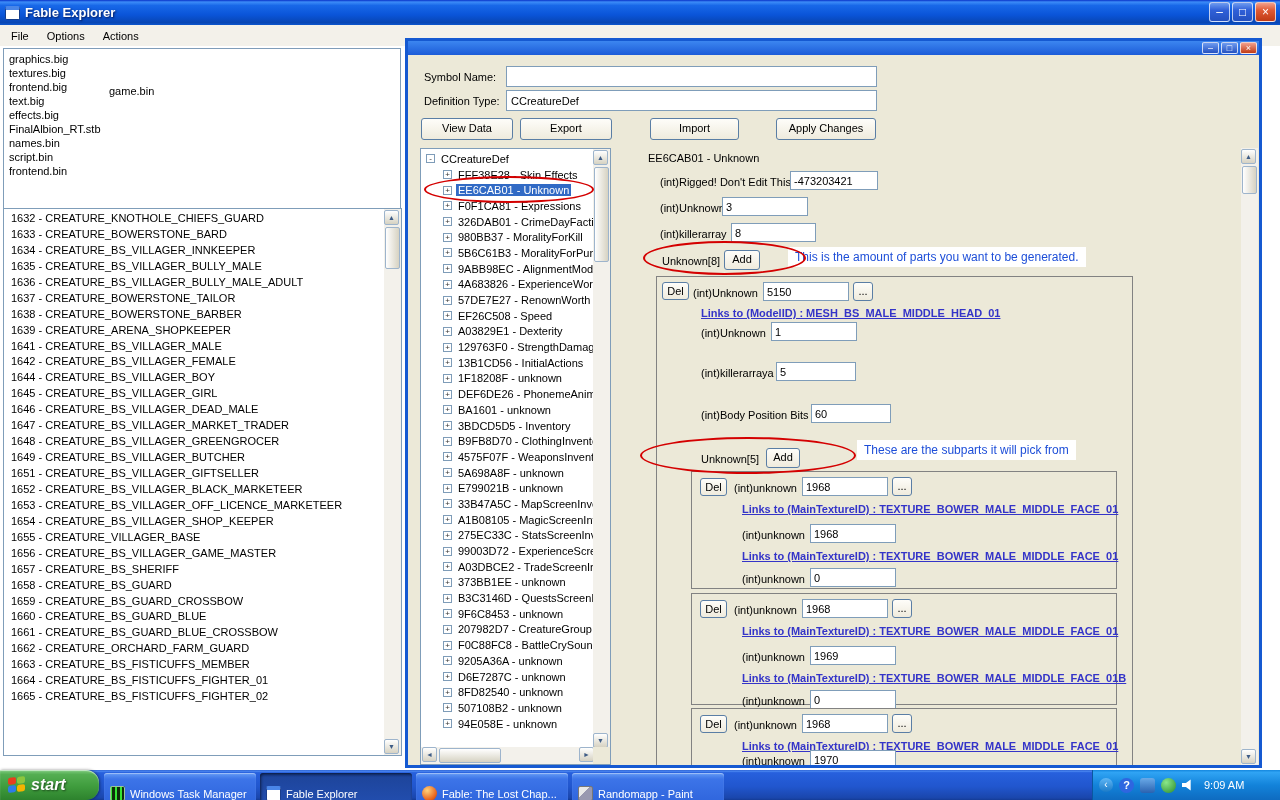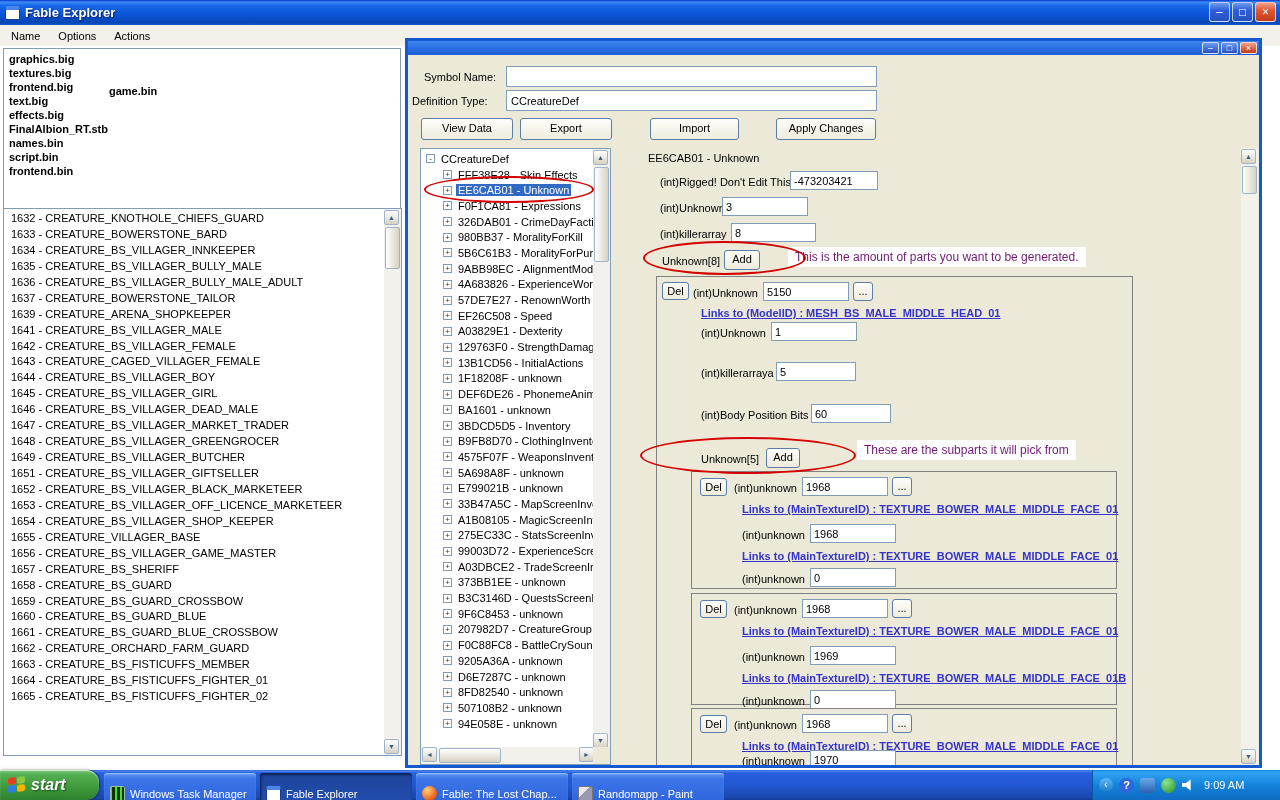--- a/index.html
+++ b/index.html
@@ -17,21 +17,21 @@
 .wbtn{width:21px;height:20px;border:1px solid rgba(255,255,255,.7);border-radius:3px;color:#fff;font-size:12px;line-height:18px;text-align:center;background:linear-gradient(180deg,#6E9BF0 0%,#3060D8 40%,#2450C0 100%);}
 .wbtn.close{background:linear-gradient(180deg,#F2A08C 0%,#E05A34 40%,#C03A14 100%);}
 
 
 .menubar{position:absolute;left:0;top:25px;width:100%;height:21px;background:#F3F1EA;display:flex;align-items:center;padding-left:2px;z-index:5;}
 .menu-item{padding:2px 9px;}
 
 .main-client{position:absolute;left:0;top:46px;width:1280px;height:724px;background:#fff;}
 
 
-.filelist{position:absolute;left:3px;top:48px;width:398px;height:165px;background:#fff;border:1px solid #7F9DB9;overflow:hidden;z-index:6;font-weight:bold;}
+.filelist{position:absolute;left:3px;top:48px;width:398px;height:165px;background:#fff;border:1px solid #7F9DB9;overflow:hidden;z-index:6;}
 .flcol{position:absolute;top:3px;}
 .flcol1{left:5px;}
 .flcol2{left:105px;margin-top:32px;}
 .file-item{height:14px;line-height:14px;white-space:nowrap;}
 
 .creaturelist{position:absolute;left:3px;top:208px;width:399px;height:548px;background:#fff;border:1px solid #7F9DB9;z-index:6;}
 .clist-items{position:absolute;left:0;top:2px;right:18px;bottom:2px;overflow:hidden;}
 .crow{height:15.95px;line-height:15.95px;white-space:nowrap;padding-left:5px;}
 .ctext{padding:0 2px;}
 .csel{background:#DAD5C4;}
@@ -45,21 +45,21 @@
 
 
 .child{position:absolute;left:405px;top:38px;width:857px;height:730px;background:#ECE9D8;border:3px solid #1559D1;z-index:10;}
 .child-tb{position:absolute;left:0;top:0;width:100%;height:14px;background:linear-gradient(180deg,#3C86F0,#1C5CD8);display:flex;justify-content:flex-end;align-items:center;gap:2px;padding-right:2px;}
 .cbtn{width:17px;height:12px;border:1px solid rgba(255,255,255,.75);border-radius:2px;color:#fff;font-size:9px;line-height:10px;text-align:center;background:linear-gradient(180deg,#6E9BF0,#2450C0);}
 .cbtn.close{background:linear-gradient(180deg,#F2A08C,#C03A14);}
 .child-client{position:absolute;left:0;top:14px;right:0;bottom:0;background:#ECE9D8;overflow:hidden;}
 
 .flab{position:absolute;white-space:nowrap;}
 .lab-symbol{left:16px;top:16px;}
-.lab-def{left:4px;top:40px;}
+.lab-def{left:16px;top:40px;}
 .tinput{position:absolute;height:21px;border:1px solid #7F9DB9;background:#fff;padding:1px 4px;font:11px "Liberation Sans",sans-serif;}
 .in-symbol{left:98px;top:11px;width:371px;}
 .in-def{left:98px;top:35px;width:371px;}
 
 .btn{position:absolute;background:linear-gradient(180deg,#FEFDF9,#EFEBDD);border:1px solid #5A7EA5;border-radius:3px;font-size:11px;text-align:center;line-height:19px;}
 .b-view{left:13px;top:63px;width:92px;height:22px;}
 .b-export{left:112px;top:63px;width:92px;height:22px;}
 .b-import{left:242px;top:63px;width:89px;height:22px;}
 .b-apply{left:368px;top:63px;width:100px;height:22px;}
 
@@ -72,21 +72,21 @@
 .tlabel{padding:0 2px;overflow:hidden;}
 .tsel{background:#316AC5;color:#fff;}
 
 
 .detail{position:absolute;left:210px;top:93px;width:622px;height:617px;overflow:hidden;}
 .dlab{position:absolute;white-space:nowrap;}
 .dinput{position:absolute;height:19px;border:1px solid #7F9DB9;background:#fff;padding:1px 3px;font:11px "Liberation Sans",sans-serif;}
 .dlink{position:absolute;color:#3434C8;font-weight:bold;text-decoration:underline;white-space:nowrap;}
 .sbutton{position:absolute;background:linear-gradient(180deg,#FEFDF9,#EFEBDD);border:1px solid #5A7EA5;border-radius:3px;font-size:11px;text-align:center;line-height:17px;}
 .grp{position:absolute;border:1px solid #828282;}
-.note{position:absolute;background:#fff;color:#701a75;font-size:12px;padding:3px 7px;white-space:nowrap;}
+.note{position:absolute;background:#fff;color:#1d4ed8;font-size:12px;padding:3px 7px;white-space:nowrap;}
 
 .d-header{left:30px;top:4px;}
 .l-rigged{left:42px;top:28px;} .i-rigged{left:172px;top:23px;width:88px;}
 .l-unk{left:42px;top:54px;}    .i-unk{left:104px;top:49px;width:86px;}
 .l-killer{left:42px;top:80px;} .i-killer{left:113px;top:75px;width:85px;}
 .l-parts{left:44px;top:107px;} .b-parts-add{left:106px;top:102px;width:36px;height:20px;}
 .note1{left:170px;top:99px;}
 .outer-grp{left:38px;top:128px;width:477px;height:640px;}
 
 .og-del{left:5px;top:5px;width:27px;height:18px;}
@@ -157,21 +157,21 @@
     <div class="app-icon"></div>
     <div class="title-text">Fable Explorer</div>
     <div class="win-btns">
       <div class="wbtn">–</div>
       <div class="wbtn">□</div>
       <div class="wbtn close">×</div>
     </div>
   </div>
 
   <div class="menubar">
-      <div class="menu-item">Name</div>
+      <div class="menu-item">File</div>
       <div class="menu-item">Options</div>
       <div class="menu-item">Actions</div>
     </div>
 
   <div class="main-client"></div>
 
   <div class="filelist">
     <div class="flcol flcol1">
         <div class="file-item">graphics.big</div>
         <div class="file-item">textures.big</div>
@@ -189,24 +189,24 @@
   </div>
 
   <div class="creaturelist">
     <div class="clist-items">
         <div class="crow"><span class="ctext">1632 - CREATURE_KNOTHOLE_CHIEFS_GUARD</span></div>
         <div class="crow"><span class="ctext">1633 - CREATURE_BOWERSTONE_BARD</span></div>
         <div class="crow"><span class="ctext">1634 - CREATURE_BS_VILLAGER_INNKEEPER</span></div>
         <div class="crow"><span class="ctext">1635 - CREATURE_BS_VILLAGER_BULLY_MALE</span></div>
         <div class="crow"><span class="ctext">1636 - CREATURE_BS_VILLAGER_BULLY_MALE_ADULT</span></div>
         <div class="crow"><span class="ctext">1637 - CREATURE_BOWERSTONE_TAILOR</span></div>
+        <div class="crow"><span class="ctext">1638 - CREATURE_BOWERSTONE_BARBER</span></div>
         <div class="crow"><span class="ctext">1639 - CREATURE_ARENA_SHOPKEEPER</span></div>
         <div class="crow"><span class="ctext">1641 - CREATURE_BS_VILLAGER_MALE</span></div>
         <div class="crow"><span class="ctext">1642 - CREATURE_BS_VILLAGER_FEMALE</span></div>
-        <div class="crow"><span class="ctext">1643 - CREATURE_CAGED_VILLAGER_FEMALE</span></div>
         <div class="crow"><span class="ctext">1644 - CREATURE_BS_VILLAGER_BOY</span></div>
         <div class="crow"><span class="ctext">1645 - CREATURE_BS_VILLAGER_GIRL</span></div>
         <div class="crow"><span class="ctext">1646 - CREATURE_BS_VILLAGER_DEAD_MALE</span></div>
         <div class="crow"><span class="ctext">1647 - CREATURE_BS_VILLAGER_MARKET_TRADER</span></div>
         <div class="crow"><span class="ctext">1648 - CREATURE_BS_VILLAGER_GREENGROCER</span></div>
         <div class="crow"><span class="ctext">1649 - CREATURE_BS_VILLAGER_BUTCHER</span></div>
         <div class="crow"><span class="ctext">1651 - CREATURE_BS_VILLAGER_GIFTSELLER</span></div>
         <div class="crow"><span class="ctext">1652 - CREATURE_BS_VILLAGER_BLACK_MARKETEER</span></div>
         <div class="crow"><span class="ctext">1653 - CREATURE_BS_VILLAGER_OFF_LICENCE_MARKETEER</span></div>
         <div class="crow"><span class="ctext">1654 - CREATURE_BS_VILLAGER_SHOP_KEEPER</span></div>

